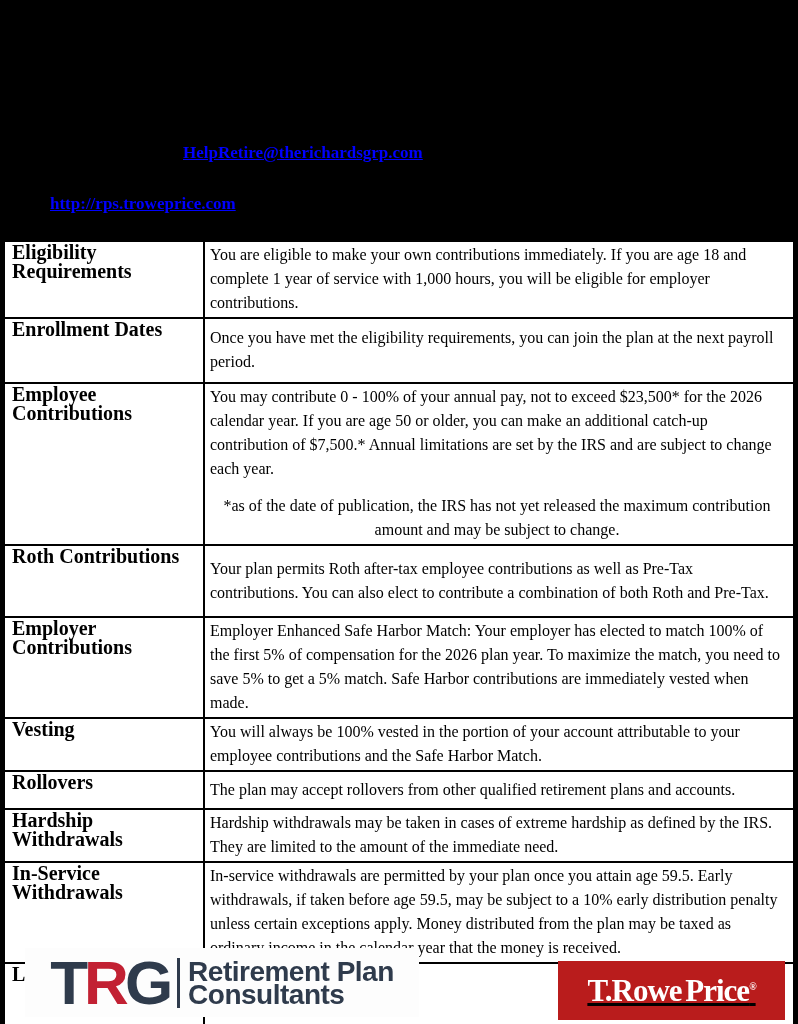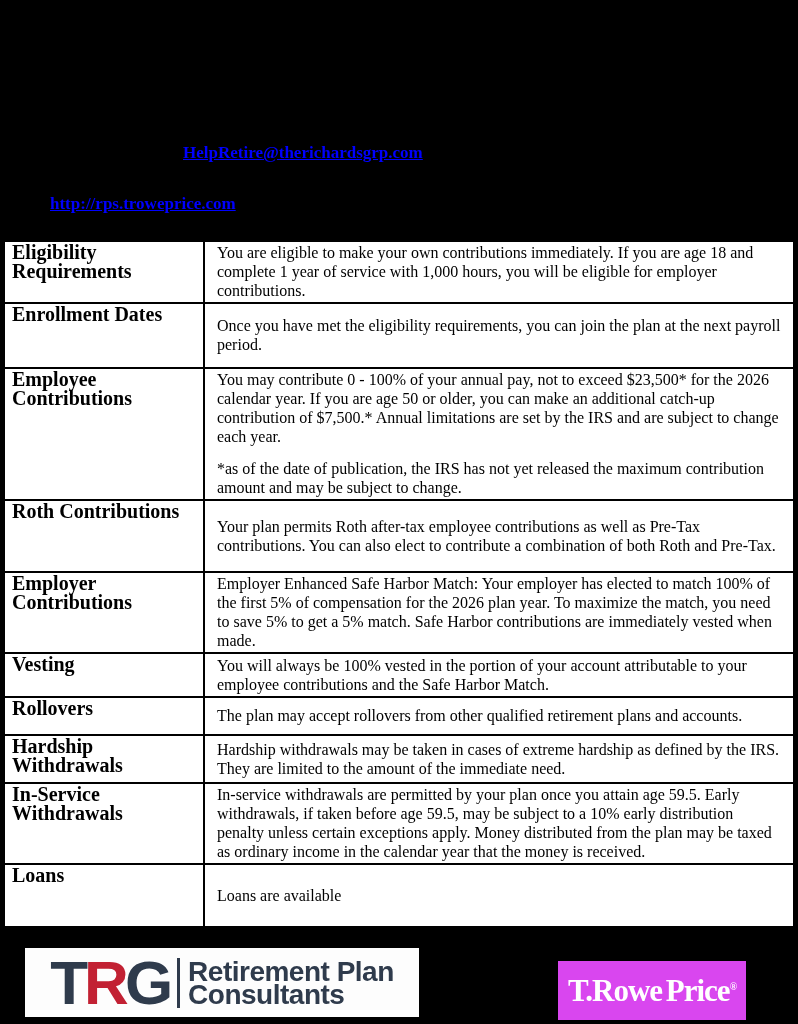--- a/index.html
+++ b/index.html
@@ -40,27 +40,27 @@
   td.cell-label {
     vertical-align:top;
     padding:1px 6px 2px 7px;
     font-weight:bold;
     font-size:20px;
     line-height:19px;
     color:#000;
   }
   td.cell-value {
     vertical-align:middle;
-    padding:1px 9px 2px 12px;
+    padding:1px 9px 2px 5px;
     font-size:16px;
-    line-height:19px;
+    line-height:24px;
     color:#000;
   }
   td.cell-value p { margin:0; }
-  td.cell-value p.note { margin-top:13px; }
+  td.cell-value p.note { margin-top:13px;text-align:center; }
 
   
   .trg-box {
     position:absolute;
     left:25px; top:948px;
     width:394px; height:69px;
     background:#fdfdfd;
     display:flex;
     align-items:center;
     justify-content:center;
@@ -87,25 +87,26 @@
     color:#2F3B4C;
     line-height:23px;
     letter-spacing:-0.5px;
     white-space:nowrap;
   }
 
   
   .trp-box {
     position:absolute;
     left:558px; top:961px;
-    width:188px; height:59px;
-    background:#d946ef;
+    width:227px; height:59px;
+    background:#b91c1c;
     display:flex;
     align-items:center;
     justify-content:center;
+    text-decoration:underline;
   }
   .trp-text {
     color:#fff;
     font-family:"Liberation Serif", serif;
     font-weight:bold;
     font-size:31px;
     letter-spacing:-1px;
     word-spacing:-3px;
     white-space:nowrap;
   }

